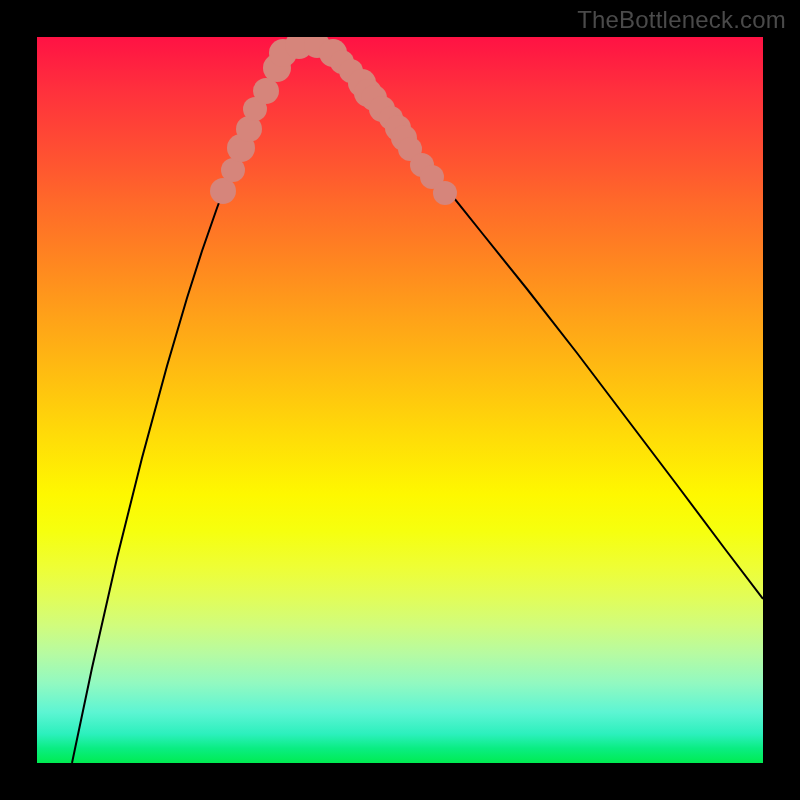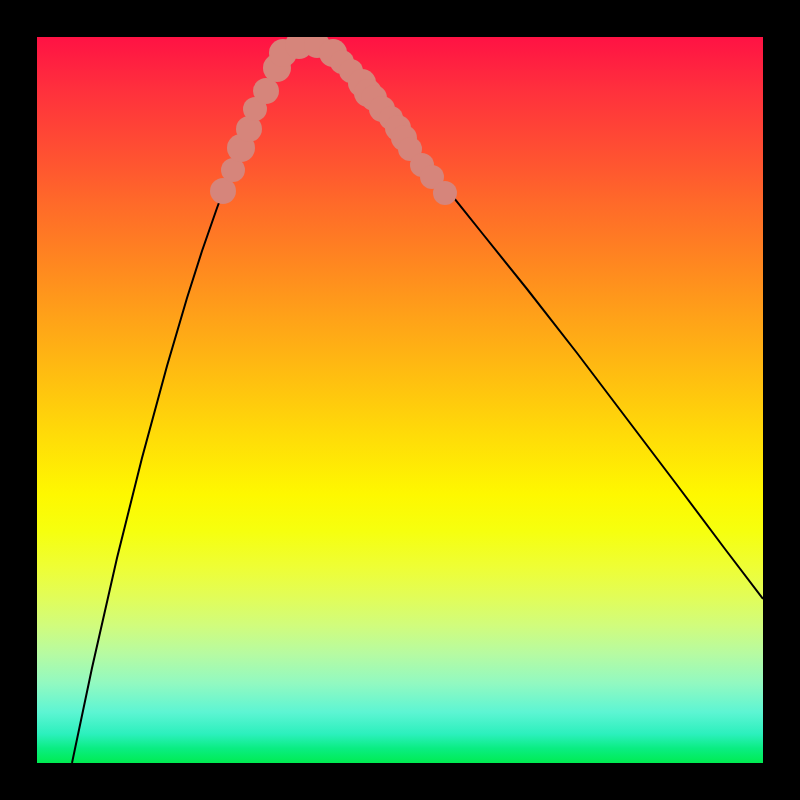--- a/index.html
+++ b/index.html
@@ -75,20 +75,21 @@
   }
   .dot {
     fill: #d6857b;
     stroke: none;
   }
 </style>
 </head>
 <body>
 
 <div class="frame">
+  <div class="watermark">TheBottleneck.com</div>
   <div class="plot"></div>
   <svg class="overlay" viewBox="0 0 726 726" preserveAspectRatio="none">
     <path id="curve-path" class="curve" d="M35 726 L55 631 L80 521 L105 421 L130 329 L150 261 L165 214 L180 171 L195 131 L207 101 L218 78 L228 59 L235 46 L240 36 L246 27 L253 21 L262 16 L272 14 L280 16 L295 24 L315 41 L340 68 L370 103 L405 146 L445 196 L490 252 L540 316 L590 382 L640 448 L688 512 L726 562"></path>
     <g id="dots-group">
         <circle cx="186" cy="154" r="13" class="dot"></circle>
         <circle cx="196" cy="133" r="12" class="dot"></circle>
         <circle cx="204" cy="111" r="14" class="dot"></circle>
         <circle cx="212" cy="92" r="13" class="dot"></circle>
         <circle cx="218" cy="72" r="12" class="dot"></circle>
         <circle cx="229" cy="54" r="13" class="dot"></circle>

